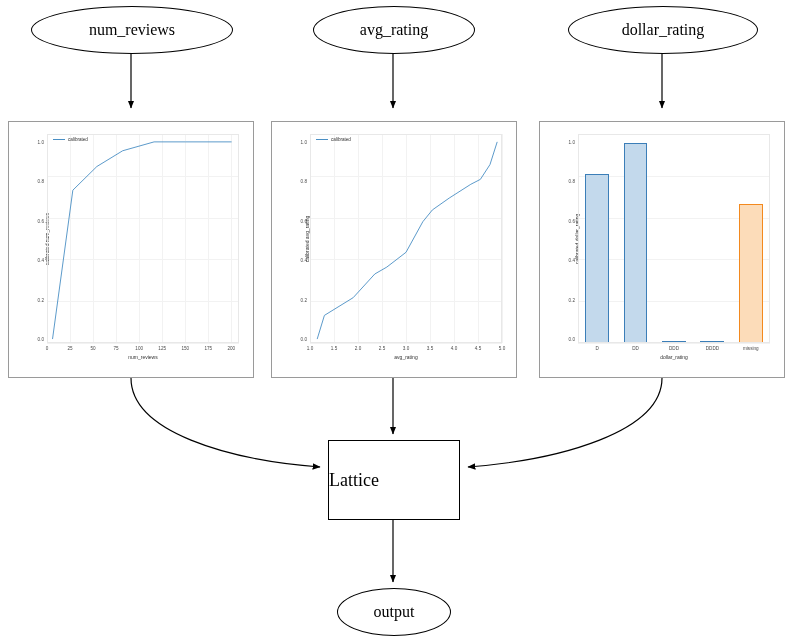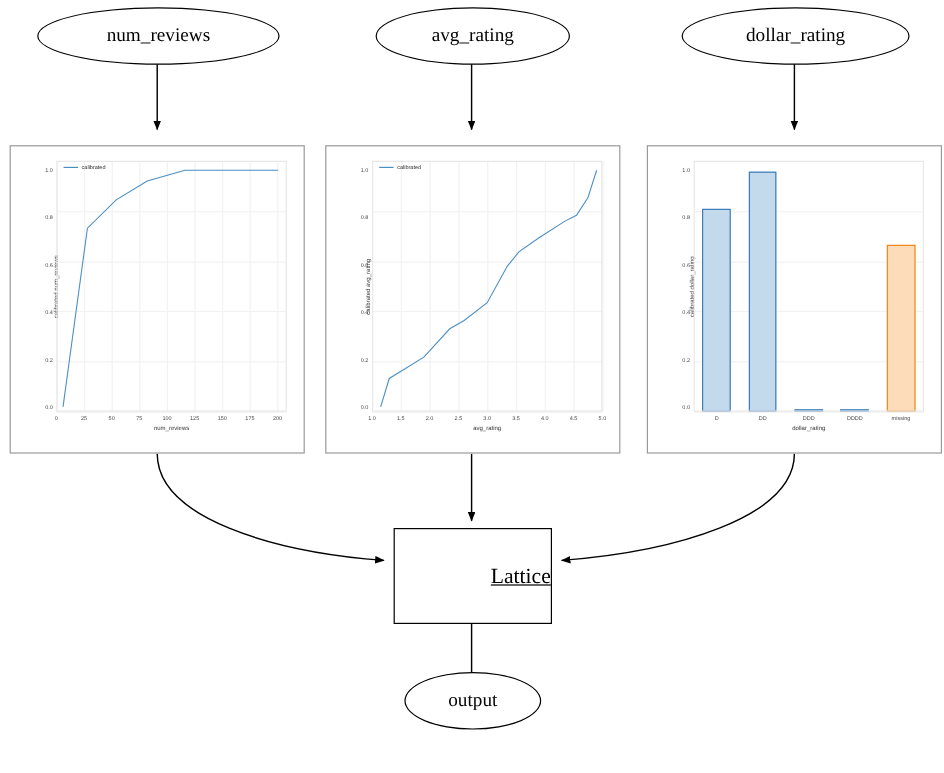--- a/index.html
+++ b/index.html
@@ -5,23 +5,23 @@
   html,body{margin:0;padding:0;background:#ffffff;}
   body{width:787px;height:644px;position:relative;overflow:hidden;
        font-family:"Liberation Serif",serif;}
   .stage{position:absolute;inset:0;}
   svg.edges{position:absolute;left:0;top:0;width:787px;height:644px;overflow:visible;}
 
   
   .ellipse-node{position:absolute;display:flex;align-items:center;justify-content:center;
       border:1.2px solid #000;border-radius:50%;background:#fff;
       font-family:"Liberation Serif",serif;font-size:16px;color:#000;white-space:nowrap;}
-  .box-node{position:absolute;display:flex;align-items:center;justify-content:flex-end;
+  .box-node{position:absolute;display:flex;align-items:center;justify-content:flex-start;
       border:1.4px solid #000;background:#fff;
-      font-family:"Liberation Serif",serif;font-size:18px;color:#000;text-decoration:underline;}
+      font-family:"Liberation Serif",serif;font-size:18px;color:#000;}
 
   
   .panel{position:absolute;background:#fff;border:1.3px solid #9a9a9a;box-sizing:border-box;}
   .plot-wrap{position:absolute;left:0;top:0;right:0;bottom:0;}
   .axes{position:absolute;background:#fff;box-sizing:border-box;}
   .axes::after{content:"";position:absolute;inset:0;border:1px solid #e8e8e8;pointer-events:none;}
   .gridline{position:absolute;background:#f2f2f2;}
   .gridline.h{left:0;right:0;height:1px;}
   .gridline.v{top:0;bottom:0;width:1px;}
 
@@ -216,17 +216,17 @@
         <div class="xlabel">dollar_rating</div>
         <div class="ylabel">calibrated dollar_rating</div>
       </div>
     </div>
   </div>
 
   <div class="box-node" style="left:328px;top:440px;width:130px;height:78px;">
     <span>Lattice</span>
   </div>
 
-  <div class="ellipse-node" style="left:337px;top:560px;width:112px;height:46px;">
+  <div class="ellipse-node" style="left:337px;top:588px;width:112px;height:46px;">
     <span>output</span>
   </div>
 
 </div>
 
 </body></html>

